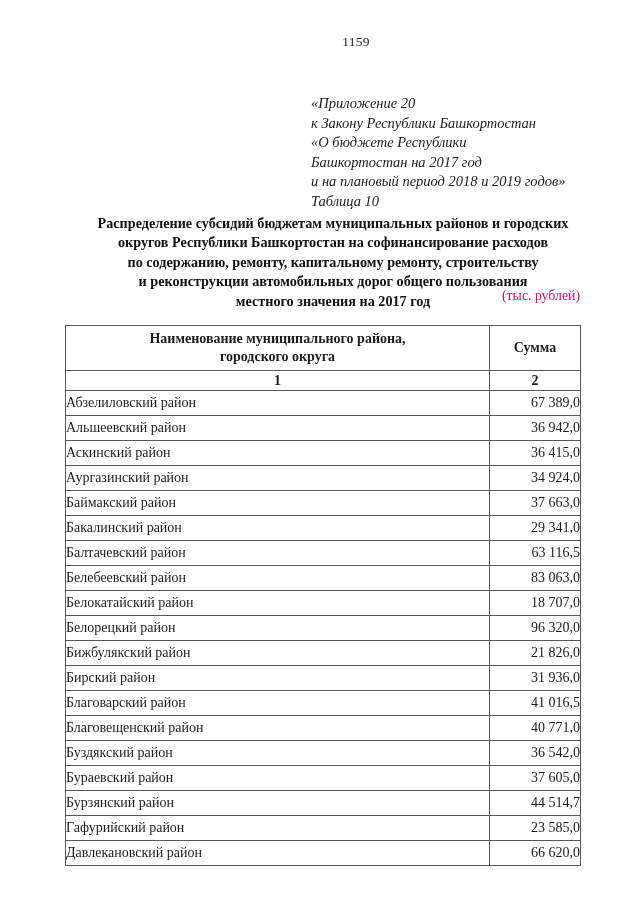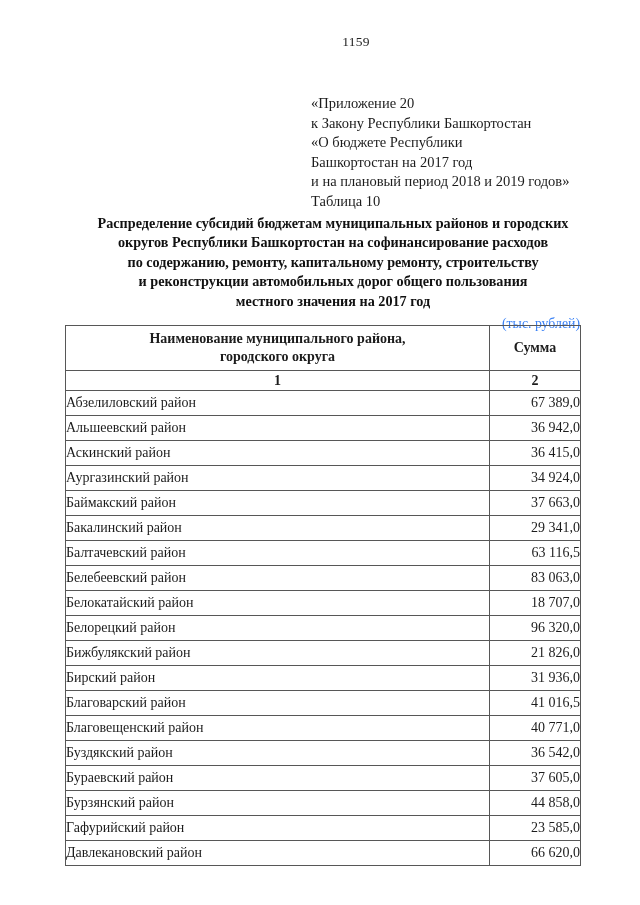--- a/index.html
+++ b/index.html
@@ -49,45 +49,45 @@
   
   .ref-block {
     position: absolute;
     top: 94px;
     left: 311px;
     font-size: 14.5px;
     line-height: 19.6px;
     color: #1c1c1c;
     white-space: nowrap;
   }
-  .ref-block div { white-space: nowrap; }
+  .ref-block div { white-space: nowrap; font-style: italic; }
 
   
   .doc-title {
     position: absolute;
     top: 214px;
     left: 74px;
     width: 518px;
     text-align: center;
     font-size: 14.2px;
     font-weight: bold;
     line-height: 19.4px;
     color: #111111;
   }
   .doc-title div { white-space: nowrap; }
 
   
   .units-note {
     position: absolute;
-    top: 316px;
+    top: 288px;
     left: 62px;
     width: 518px;
     text-align: right;
     font-size: 13.8px;
-    color: #3b82f6;
+    color: #be185d;
   }
 
   
   .table-wrap {
     position: absolute;
     top: 325px;
     left: 65px;
     width: 515px;
   }
   table.subsidy-table {
@@ -249,21 +249,21 @@
           <tr>
             <td class="cell-name">Буздякский район</td>
             <td class="cell-sum">36 542,0</td>
           </tr>
           <tr>
             <td class="cell-name">Бураевский район</td>
             <td class="cell-sum">37 605,0</td>
           </tr>
           <tr>
             <td class="cell-name">Бурзянский район</td>
-            <td class="cell-sum">44 858,0</td>
+            <td class="cell-sum">44 514,7</td>
           </tr>
           <tr>
             <td class="cell-name">Гафурийский район</td>
             <td class="cell-sum">23 585,0</td>
           </tr>
           <tr>
             <td class="cell-name">Давлекановский район</td>
             <td class="cell-sum">66 620,0</td>
           </tr>
         </tbody>

